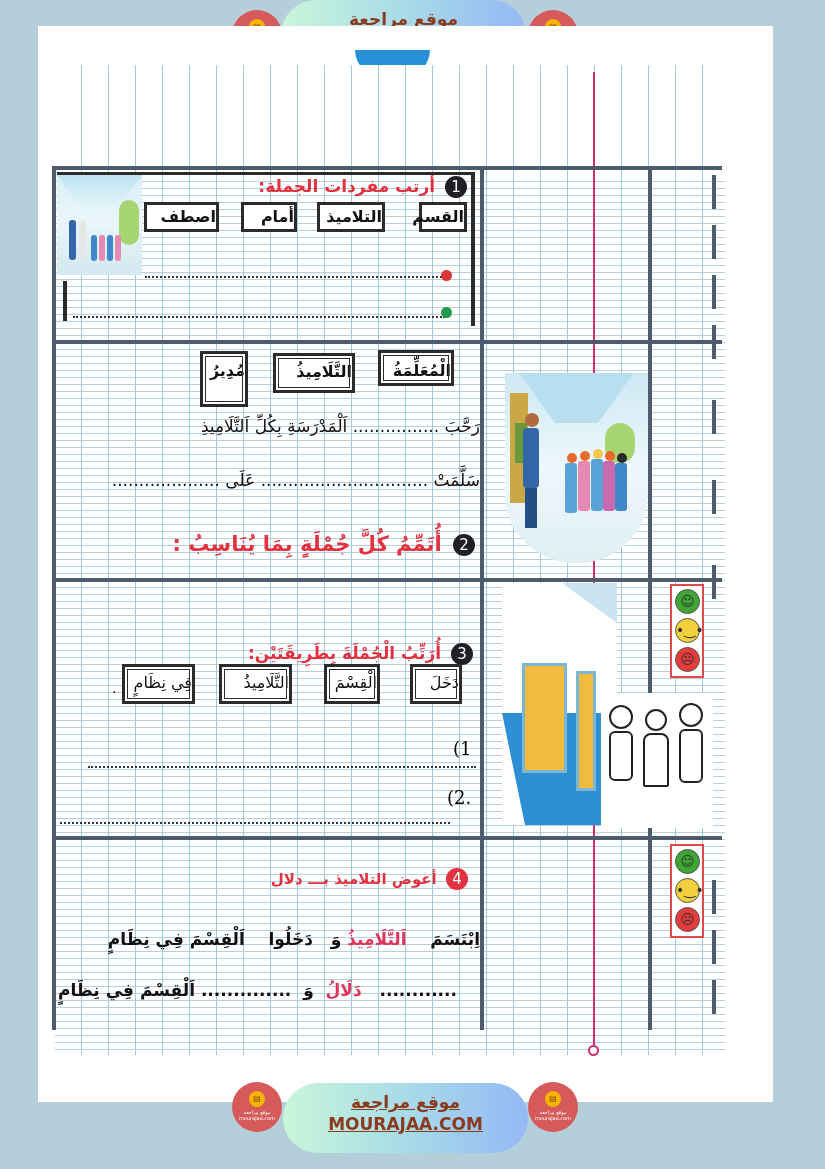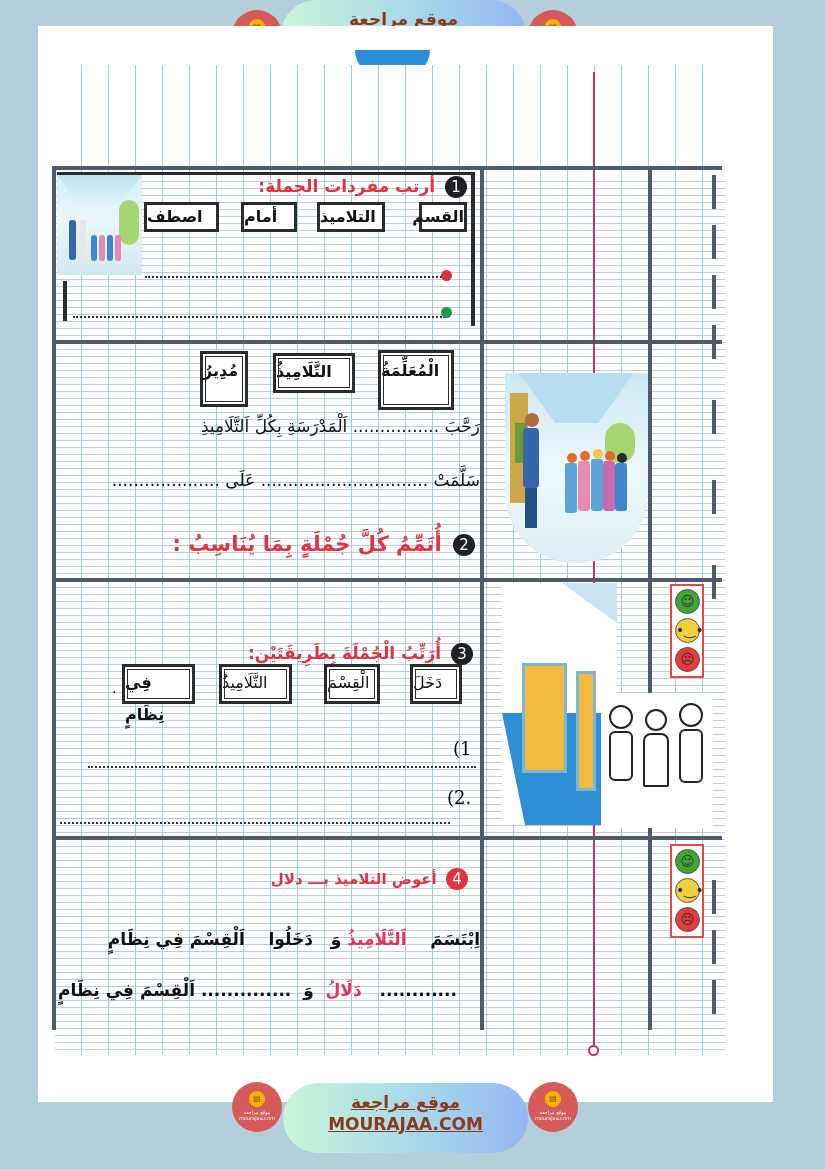--- a/index.html
+++ b/index.html
@@ -60,21 +60,21 @@
   .rtl { direction: rtl; position: absolute; }
   .title-red { color: #e2323f; font-weight: bold; }
   .num-badge {
     display: inline-block; width: 22px; height: 22px; border-radius: 50%;
     background: #1f1f24; color: #fff; font-size: 15px; text-align: center; line-height: 22px;
     margin-left: 4px; vertical-align: middle; font-family: "DejaVu Sans", sans-serif; font-weight: normal;
   }
   .num-badge.red { background: #e2323f; }
   .word-box {
     position: absolute; border: 3px solid #2b2b2b; outline: 1px solid #2b2b2b; outline-offset: -6px;
-    background: #fff; color: #111; font-size: 16px; font-weight: bold; text-align: left;
+    background: #fff; color: #111; font-size: 16px; font-weight: bold; text-align: right;
     direction: rtl; font-family: "DejaVu Sans", sans-serif;
   }
   .word-box.thin { border-width: 3px; outline: none; }
   .sentence { font-size: 17px; color: #111; font-weight: bold; }
   .hl { color: #e2335b; }
   .dots { border-bottom: 2px dotted #333; position: absolute; }
   .dot-bullet { position: absolute; width: 11px; height: 11px; border-radius: 50%; }
 
   .pic {
     position: absolute; overflow: hidden;
@@ -149,21 +149,21 @@
 <div class="word-box thin" style="left:419px; top:202px; width:48px; height:30px; line-height:24px;">القسم</div>
 <div class="word-box thin" style="left:317px; top:202px; width:68px; height:30px; line-height:24px;">التلاميذ</div>
 <div class="word-box thin" style="left:241px; top:202px; width:56px; height:30px; line-height:24px;">أمام</div>
 <div class="word-box thin" style="left:144px; top:202px; width:75px; height:30px; line-height:24px;">اصطف</div>
 <div class="dots" style="left:145px; top:276px; width:300px;"></div>
 <div class="dot-bullet" style="left:441px; top:270px; background:#d93535;"></div>
 <div class="dots" style="left:73px; top:316px; width:372px;"></div>
 <div class="dot-bullet" style="left:441px; top:307px; background:#1f9a4a;"></div>
 <div style="position:absolute; left:63px; top:281px; width:4px; height:40px; background:#2b2b2b;"></div>
 
-<div class="word-box" style="left:378px; top:350px; width:76px; height:60px; line-height:36px;">الْمُعَلِّمَةُ</div>
+<div class="word-box" style="left:378px; top:350px; width:76px; height:36px; line-height:36px;">الْمُعَلِّمَةُ</div>
 <div class="word-box" style="left:273px; top:353px; width:82px; height:40px; line-height:32px;">التَّلَامِيذُ</div>
 <div class="word-box" style="left:200px; top:351px; width:48px; height:56px; line-height:34px;">مُدِيرُ</div>
 
 <div class="rtl sentence" style="right:345px; top:416px; font-weight:normal; font-size:17px;">
   <span>رَحَّبَ</span>
   <span>................</span>
   <span>اَلْمَدْرَسَةِ بِكُلِّ اَلتَّلَامِيذِ</span>
 </div>
 <div class="rtl sentence" style="right:345px; top:470px; font-weight:normal; font-size:17px;">
   <span>سَلَّمَتْ</span>
@@ -195,21 +195,21 @@
   <div style="position:absolute; left:110px; top:90px; width:12px; height:48px; background:#3f87c9; border-radius:3px;"></div>
 </div>
 
 <div class="rtl title-red" style="right:352px; top:643px; font-size:17px;">
   <span class="num-badge">3</span>
   <span>أُرَتِّبُ الْجُمْلَةَ بِطَرِيقَتَيْنِ:</span>
 </div>
 <div class="word-box" style="left:410px; top:664px; width:52px; height:40px; line-height:32px; font-weight:normal;">دَخَلَ</div>
 <div class="word-box" style="left:324px; top:664px; width:56px; height:40px; line-height:32px; font-weight:normal;">الْقِسْمَ</div>
 <div class="word-box" style="left:219px; top:664px; width:73px; height:40px; line-height:32px; font-weight:normal;">التَّلَامِيذُ</div>
-<div class="word-box" style="left:122px; top:664px; width:73px; height:40px; line-height:32px; font-weight:bold;">فِي نِظَامٍ</div>
+<div class="word-box" style="left:122px; top:664px; width:73px; height:40px; line-height:32px; font-weight:normal;">فِي نِظَامٍ</div>
 <div style="position:absolute; left:112px; top:680px; font-size:14px;">.</div>
 <div style="position:absolute; left:453px; top:738px; font-size:18px; font-family:'DejaVu Serif',serif;">(1</div>
 <div class="dots" style="left:88px; top:766px; width:388px;"></div>
 <div style="position:absolute; left:447px; top:787px; font-size:18px; font-family:'DejaVu Serif',serif;">(2.</div>
 <div class="dots" style="left:60px; top:822px; width:390px;"></div>
 
 <div class="pic" style="left:502px; top:583px; width:115px; height:242px; background:#fff;">
   <div style="position:absolute; left:0; top:130px; width:115px; height:112px; background:#2f8fd4; clip-path:polygon(0 0,100% 0,100% 100%,20% 100%);"></div>
   <div style="position:absolute; left:20px; top:80px; width:45px; height:110px; background:#f3bb3e; border:3px solid #7ab6d6;"></div>
   <div style="position:absolute; left:74px; top:88px; width:20px; height:120px; background:#f3bb3e; border:3px solid #7ab6d6;"></div>

